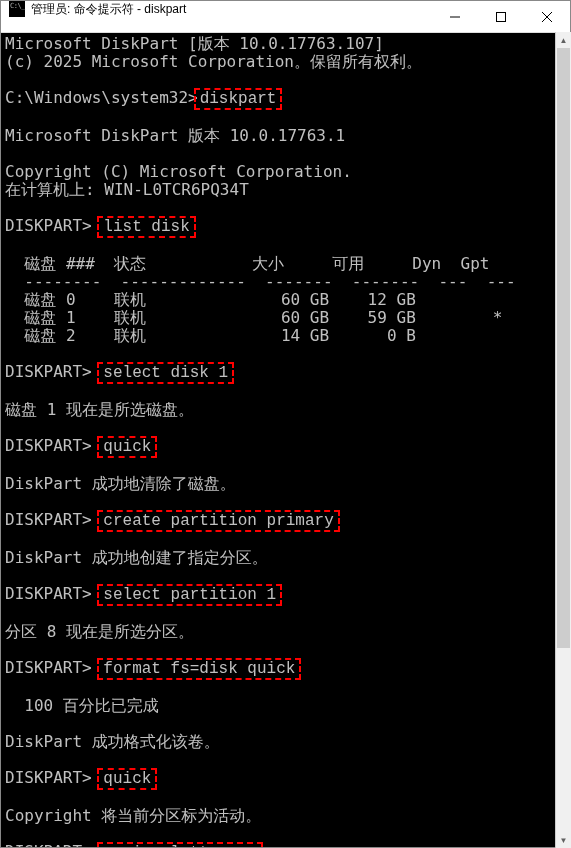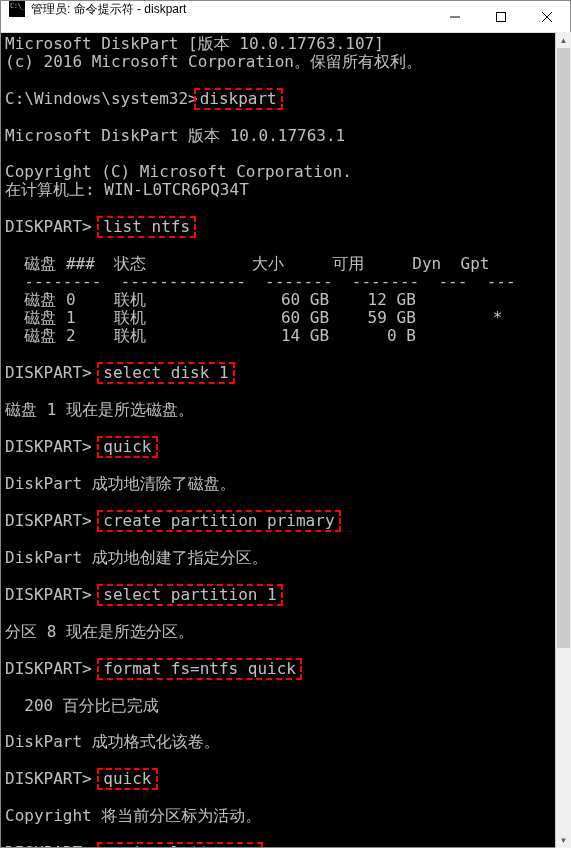--- a/index.html
+++ b/index.html
@@ -73,20 +73,21 @@
     white-space: pre;
     overflow: hidden;
     position: relative;
   }
   .hl {
     border: 2px dashed #ff0000;
     padding: 1px 4px;
     margin: -1px -4px;
     display: inline-block;
     line-height: 16px;
+    font-family: Liberation Mono, monospace;
   }
   .scrollbar {
     position: absolute;
     right: 0;
     top: 32px;
     bottom: 0;
     width: 16px;
     background: #f0f0f0;
     border-left: 1px solid #ccc;
   }
@@ -130,30 +131,30 @@
       <div class="win-btn">
         <svg width="10" height="10" viewBox="0 0 10 10">
             <line x1="0" y1="0" x2="10" y2="10" stroke="#000" stroke-width="1"></line>
             <line x1="10" y1="0" x2="0" y2="10" stroke="#000" stroke-width="1"></line>
           </svg>
       </div>
     </div>
   </div>
 
   <div class="console"><span>Microsoft DiskPart [版本 10.0.17763.107]</span>
-<span>(c) 2016 Microsoft Corporation。保留所有权利。</span>
+<span>(c) 2025 Microsoft Corporation。保留所有权利。</span>
 
 <span>C:\Windows\system32&gt;</span><span class="hl">diskpart</span>
 
 <span>Microsoft DiskPart 版本 10.0.17763.1</span>
 
 <span>Copyright (C) Microsoft Corporation.</span>
 <span>在计算机上: WIN-L0TCR6PQ34T</span>
 
-<span>DISKPART&gt; </span><span class="hl">list ntfs</span>
+<span>DISKPART&gt; </span><span class="hl">list disk</span>
 
 <span>  磁盘 ###  状态           大小     可用     Dyn  Gpt</span>
 <span>  --------  -------------  -------  -------  ---  ---</span>
 <span>  磁盘 0    联机              60 GB    12 GB</span>
 <span>  磁盘 1    联机              60 GB    59 GB        *</span>
 <span>  磁盘 2    联机              14 GB      0 B</span>
 
 <span>DISKPART&gt; </span><span class="hl">select disk 1</span>
 
 <span>磁盘 1 现在是所选磁盘。</span>
@@ -163,23 +164,23 @@
 <span>DiskPart 成功地清除了磁盘。</span>
 
 <span>DISKPART&gt; </span><span class="hl">create partition primary</span>
 
 <span>DiskPart 成功地创建了指定分区。</span>
 
 <span>DISKPART&gt; </span><span class="hl">select partition 1</span>
 
 <span>分区 8 现在是所选分区。</span>
 
-<span>DISKPART&gt; </span><span class="hl">format fs=ntfs quick</span>
+<span>DISKPART&gt; </span><span class="hl">format fs=disk quick</span>
 
-<span>  200 百分比已完成</span>
+<span>  100 百分比已完成</span>
 
 <span>DiskPart 成功格式化该卷。</span>
 
 <span>DISKPART&gt; </span><span class="hl">quick</span>
 
 <span>Copyright 将当前分区标为活动。</span>
 
 <span>DISKPART&gt; </span><span class="hl">assign letter= r</span>
 
 

